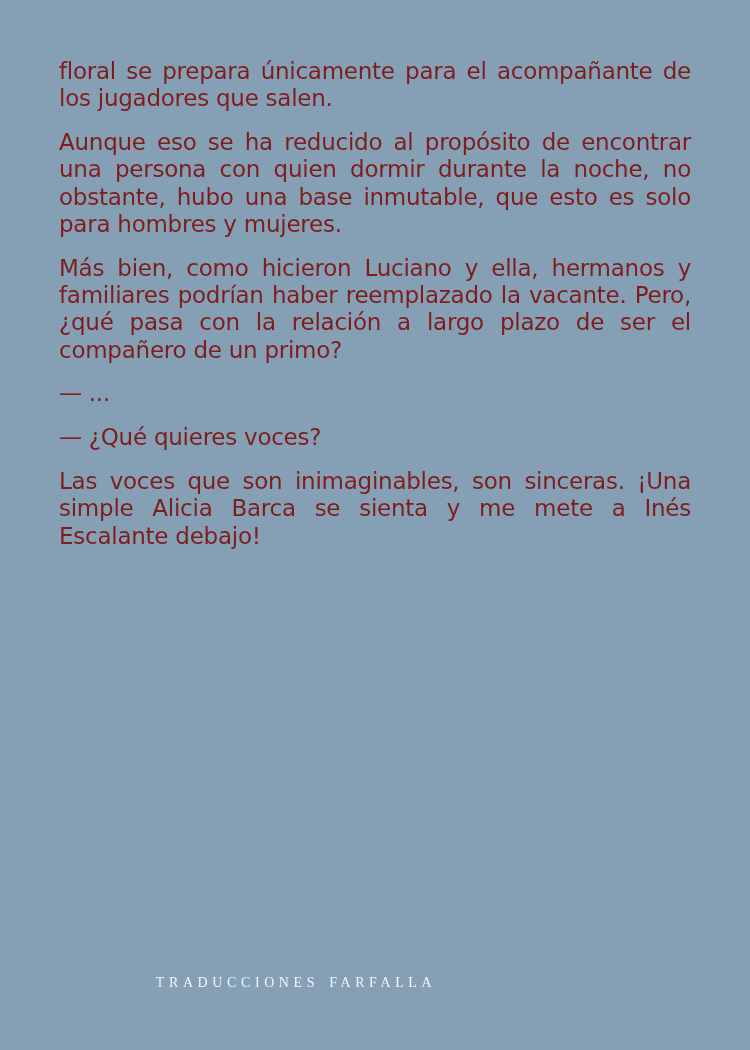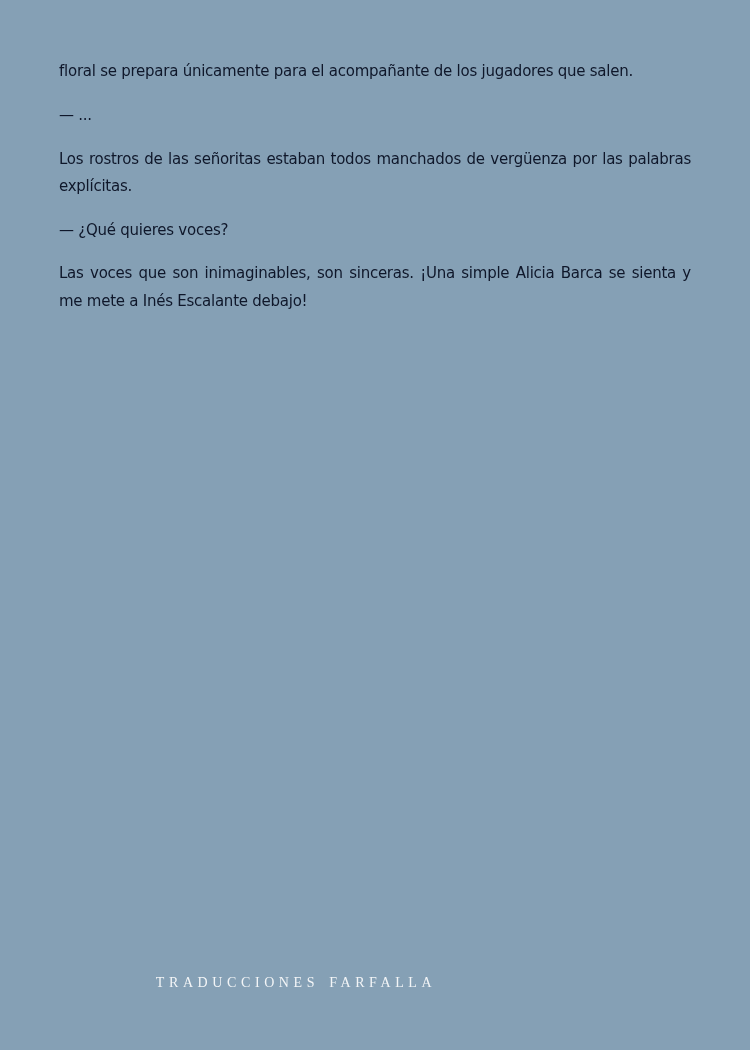--- a/index.html
+++ b/index.html
@@ -12,23 +12,23 @@
       background: #85a0b5;
       position: relative;
       overflow: hidden;
     }
     .page {
       position: absolute;
       left: 59px;
       top: 58px;
       width: 632px;
       font-family: "DejaVu Sans", sans-serif;
-      font-size: 15px;
+      font-size: 23px;
       line-height: 27.3px;
-      color: #0f172a;
+      color: #7f1d1d;
       letter-spacing: -0.25px;
     }
     .para {
       margin: 0 0 16.5px 0;
       text-align: justify;
       text-align-last: left;
     }
     .footer {
       position: absolute;
       left: 0;
@@ -43,21 +43,22 @@
     .footer .gap {
       display: inline-block;
       width: 10px;
     }
   </style>
 </head>
 <body>
 
 <div class="page">
   <p class="para">floral se prepara únicamente para el acompañante de los jugadores que salen.</p>
+  <p class="para">Aunque eso se ha reducido al propósito de encontrar una persona con quien dormir durante la noche, no obstante, hubo una base inmutable, que esto es solo para hombres y mujeres.</p>
+  <p class="para">Más bien, como hicieron Luciano y ella, hermanos y familiares podrían haber reemplazado la vacante. Pero, ¿qué pasa con la relación a largo plazo de ser el compañero de un primo?</p>
   <p class="para">— ...</p>
-  <p class="para">Los rostros de las señoritas estaban todos manchados de vergüenza por las palabras explícitas.</p>
   <p class="para">— ¿Qué quieres voces?</p>
   <p class="para">Las voces que son inimaginables, son sinceras. ¡Una simple Alicia Barca se sienta y me mete a Inés Escalante debajo!</p>
 </div>
 
 <div class="footer">
   <span>TRADUCCIONES</span><span class="gap"></span><span>FARFALLA</span>
 </div>
 
 </body></html>

